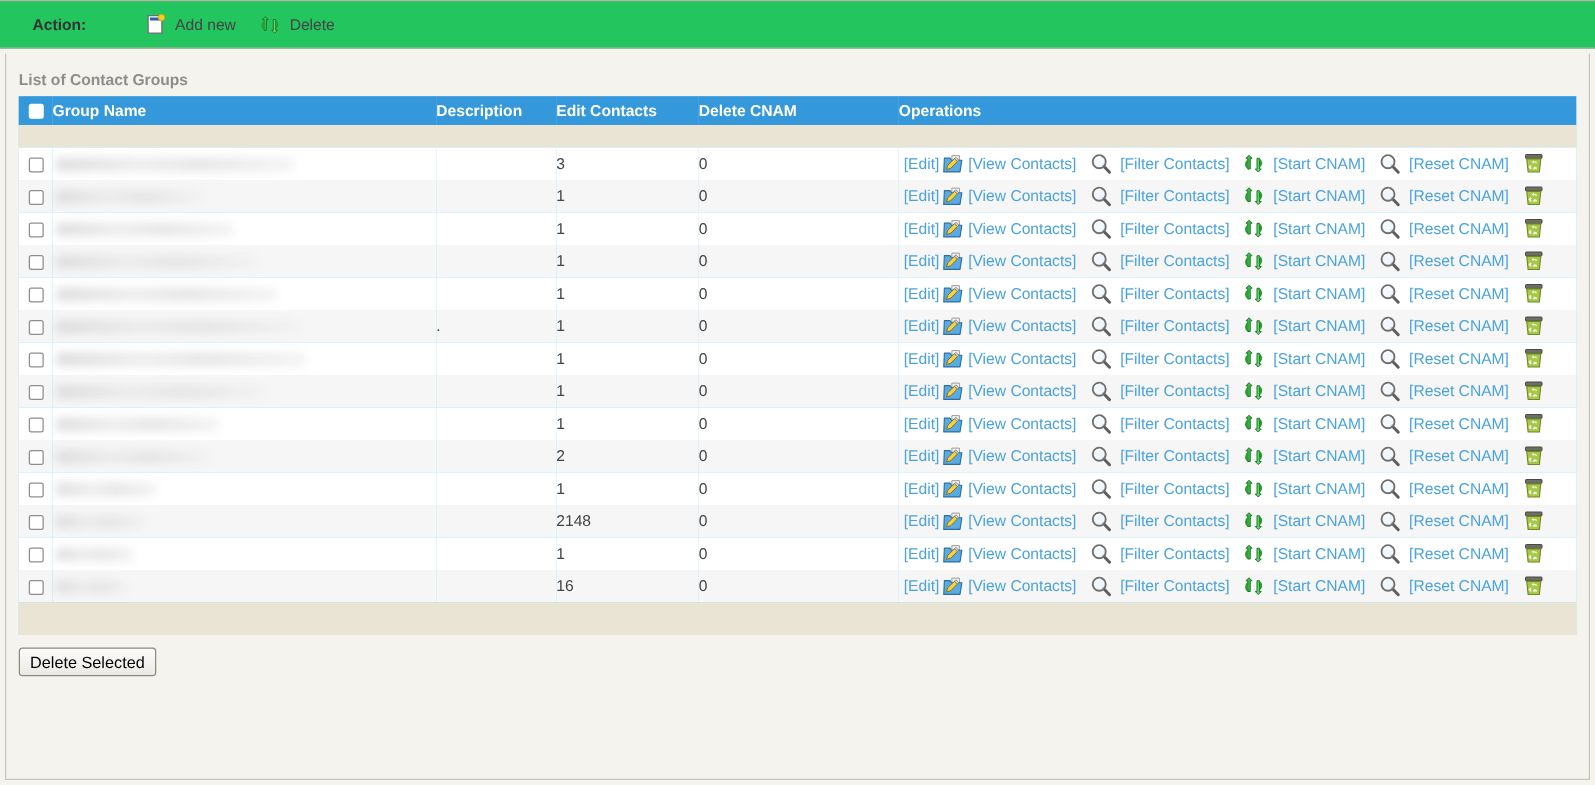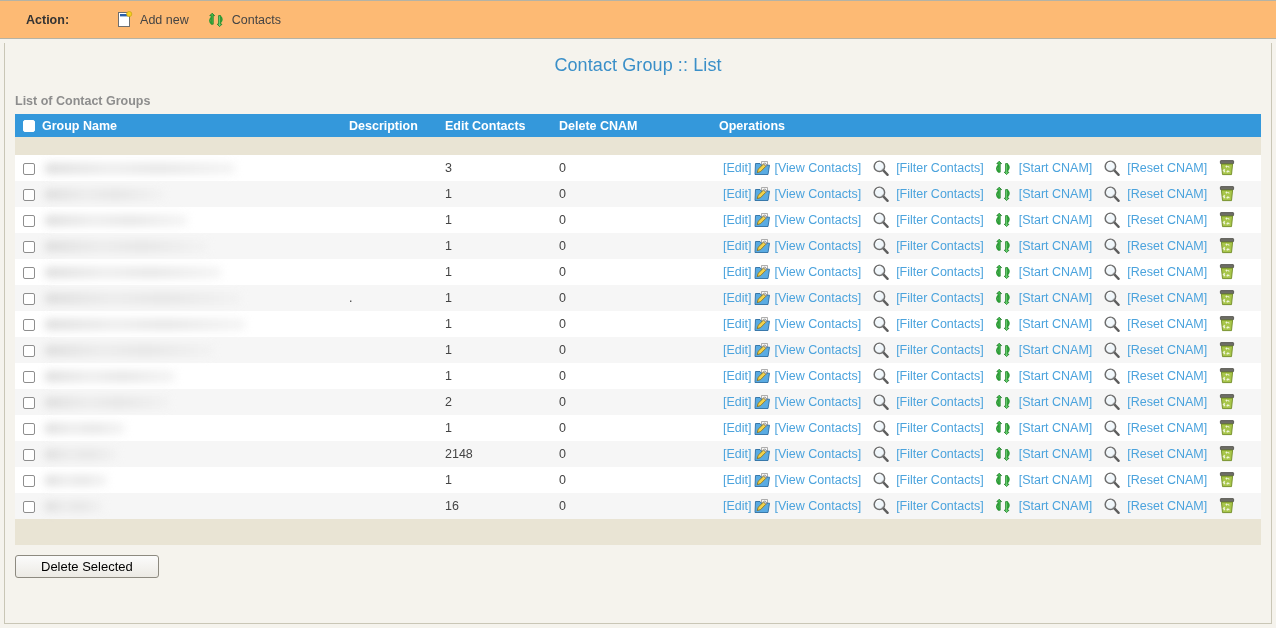--- a/index.html
+++ b/index.html
@@ -13,21 +13,21 @@
     font-family: "Liberation Sans", sans-serif;
     font-size: 12px;
     color: #333;
     overflow: hidden;
   }
 
   
   #action-bar {
     height: 39px;
     box-sizing: border-box;
-    background: #fdba74;
+    background: #22c55e;
     border-top: 1px solid #b5b3a5;
     border-bottom: 1px solid #b5b3a5;
     display: flex;
     align-items: center;
     padding-left: 26px;
     gap: 0px;
   }
   #action-bar .action-label {
     font-weight: bold;
     font-size: 12.5px;
@@ -177,21 +177,21 @@
   }
   .gap8 { width: 8px; flex: 0 0 auto; }
   .gap4 { width: 4px; flex: 0 0 auto; }
 
   
   #delete-bar { padding: 10px 0 0 10px; }
   #delete-selected {
     font-family: "Liberation Sans", sans-serif;
     font-size: 13px;
     color: #000;
-    padding: 3px 25px;
+    padding: 3px 8px;
     background: linear-gradient(#fbfbfb,#eceae4);
     border: 1px solid #8d8a80;
     border-radius: 3px;
     cursor: pointer;
   }
 </style>
 </head>
 <body>
 
 <div id="action-bar">
@@ -210,27 +210,26 @@
 
   <a class="act-btn">
     <span class="opicon">
       <svg width="18" height="18" viewBox="0 0 18 18">
         <path d="M5.2 2.2 L7.6 4.6 L6.2 4.6 L6.2 13.2 L4.2 13.2 L4.2 4.6 L2.8 4.6 Z" fill="#3fbf4a" stroke="#1d7a26" stroke-width="0.8" stroke-linejoin="round"></path>
         <path d="M12.6 15.6 L10.2 13.2 L11.6 13.2 L11.6 4.6 L13.6 4.6 L13.6 13.2 L15 13.2 Z" fill="#66d46e" stroke="#1d7a26" stroke-width="0.8" stroke-linejoin="round"></path>
         <path d="M4.5 6.5 C2.2 8.5 2.4 11 4.6 12.6" fill="none" stroke="#2a9c33" stroke-width="1.6"></path>
         <path d="M13.4 11.4 C15.6 9.4 15.3 6.9 13.2 5.3" fill="none" stroke="#2a9c33" stroke-width="1.6"></path>
       </svg>
     </span>
-    <span>Contacts</span>
+    <span>Delete</span>
   </a>
 </div>
 
 <div id="page-frame">
 
-  <div id="page-title">Contact Group :: List</div>
 
   <div id="list-caption">List of Contact Groups</div>
 
   <div id="grid-wrap">
     <table class="grid">
       <colgroup>
         <col style="width:27px">
           <col style="width:307px">
           <col style="width:96px">
         <col style="width:114px">

